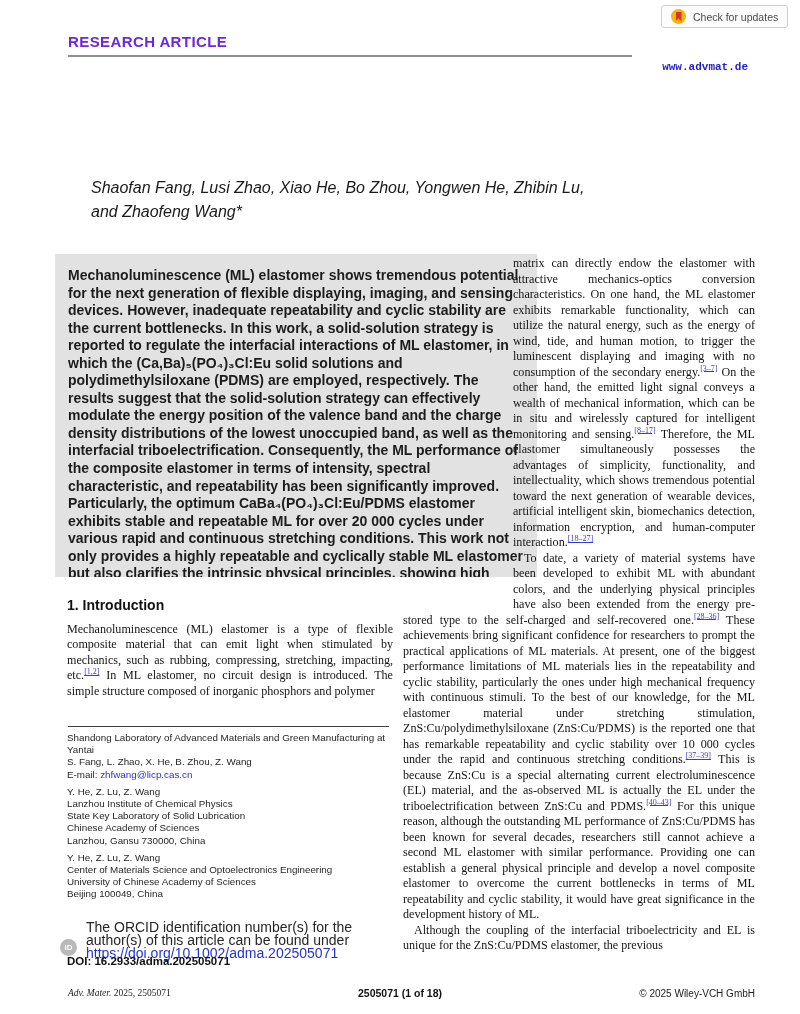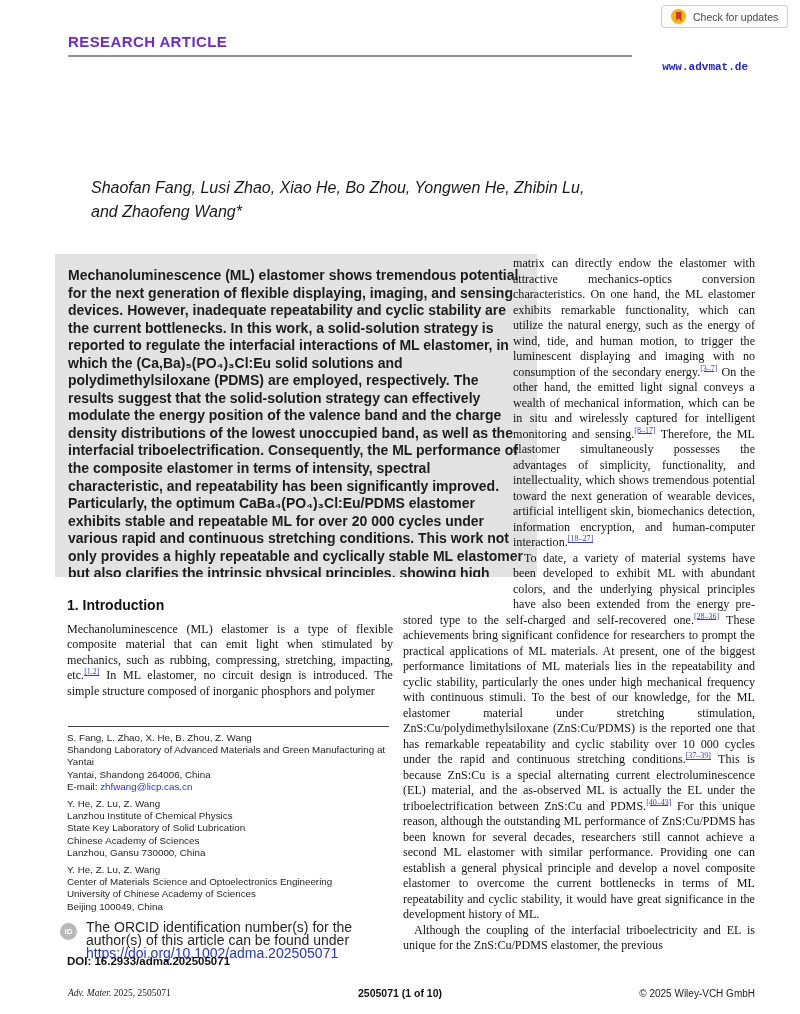--- a/index.html
+++ b/index.html
@@ -49,21 +49,21 @@
     position:absolute; left:67px; top:622px; width:326px;
     font-family:"Liberation Serif", serif; font-size:12.1px; line-height:15.4px; text-align:justify; color:#141414;
   }
   
   .fn-rule { position:absolute; left:68px; top:726px; width:321px; height:1px; background:#404040; }
   .affils { position:absolute; left:67px; top:732px; width:331px; font-size:9.8px; line-height:12.2px; color:#262626; }
   .affil-group { margin-bottom:5px; }
   a.link { color:#2433cc; text-decoration:none; cursor:pointer; }
   .orcid-row { position:absolute; left:60px; top:921px; width:338px; display:flex; gap:9px; }
   .orcid-badge {
-    flex:0 0 auto; width:17px; height:17px; margin-top:2px; border-radius:50%; background:#b9b9b9;
+    flex:0 0 auto; width:17px; height:17px; margin-top:18px; border-radius:50%; background:#b9b9b9;
     color:#ffffff; font-size:8px; font-weight:bold; display:flex; align-items:center; justify-content:center;
   }
   .orcid-text { font-size:14px; line-height:13px; color:#262626; }
   .doi { position:absolute; left:67px; top:955px; font-size:11.5px; font-weight:bold; color:#111; }
   
   .footer-left { position:absolute; left:68px; top:988px; font-size:9.5px; color:#222; font-family:"Liberation Serif", serif; }
   .footer-left .j { font-style:italic; }
   .footer-left .y { font-weight:normal; }
   .footer-center { position:absolute; left:0; right:0; top:987px; text-align:center; font-size:10.5px; font-weight:bold; color:#111; }
   .footer-right { position:absolute; right:45px; top:988px; font-size:10px; color:#222; }
@@ -101,23 +101,22 @@
   </div>
 
   <div class="section-heading">1. Introduction</div>
   <div class="left-col">
     <p>Mechanoluminescence (ML) elastomer is a type of flexible composite material that can emit light when stimulated by mechanics, such as rubbing, compressing, stretching, impacting, etc.<sup class="cite">[1,2]</sup> In ML elastomer, no circuit design is introduced. The simple structure composed of inorganic phosphors and polymer</p>
   </div>
 
   <div class="fn-rule"></div>
   <div class="affils">
     <div class="affil-group">
+      <div>Shandong Laboratory of Advanced Materials and Green Manufacturing at Yantai</div>
       <div>S. Fang, L. Zhao, X. He, B. Zhou, Z. Wang</div>
-      <div>Shandong Laboratory of Advanced Materials and Green Manufacturing at Yantai</div>
-      <div>Yantai, Shandong 264006, China</div>
       <div><span>E-mail: </span><a class="link">zhfwang@licp.cas.cn</a></div>
     </div>
     <div class="affil-group">
       <div>Y. He, Z. Lu, Z. Wang</div>
       <div>Lanzhou Institute of Chemical Physics</div>
       <div>State Key Laboratory of Solid Lubrication</div>
       <div>Chinese Academy of Sciences</div>
       <div>Lanzhou, Gansu 730000, China</div>
     </div>
     <div class="affil-group">
@@ -129,16 +128,16 @@
   </div>
 
   <div class="orcid-row">
     <span class="orcid-badge">iD</span>
     <span class="orcid-text"><span>The ORCID identification number(s) for the author(s) of this article can be found under </span><a class="link">https://doi.org/10.1002/adma.202505071</a></span>
   </div>
 
   <div class="doi">DOI: 16.2933/adma.202505071</div>
 
   <div class="footer-left"><span class="j">Adv. Mater.</span><span class="y"> 2025,</span><span> 2505071</span></div>
-  <div class="footer-center">2505071 (1 of 10)</div>
+  <div class="footer-center">2505071 (1 of 18)</div>
   <div class="footer-right">© 2025 Wiley-VCH GmbH</div>
 
 </div>
 
 </body></html>

